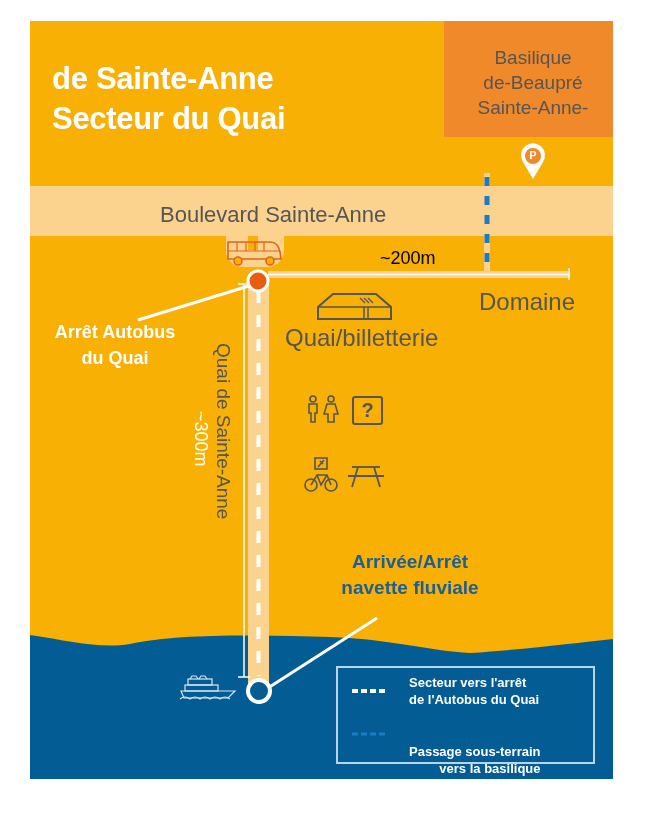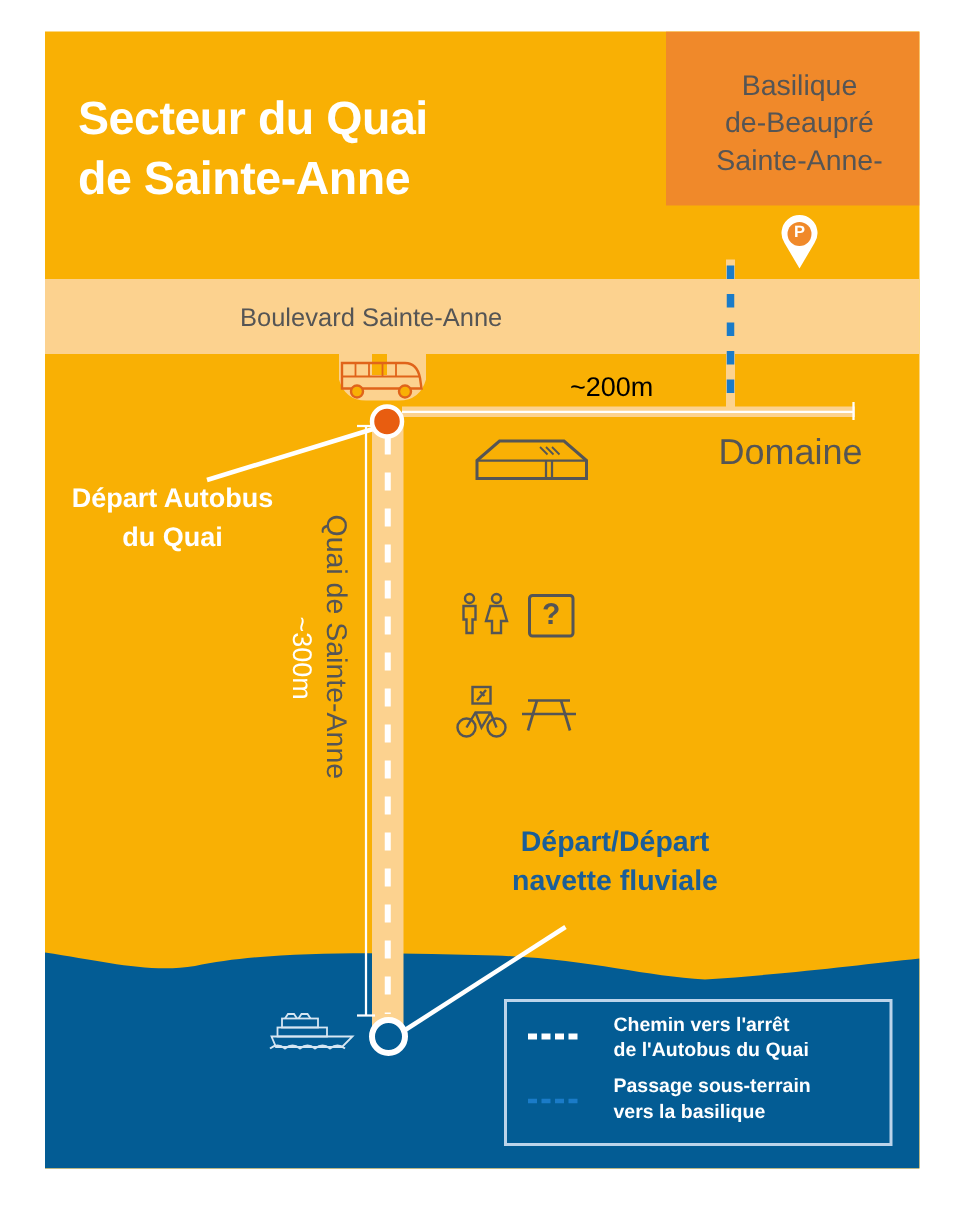--- a/index.html
+++ b/index.html
@@ -3,42 +3,42 @@
 <meta charset="utf-8">
 <style>
   html, body { margin:0; padding:0; background:#ffffff; }
   body { width:646px; height:814px; position:relative; overflow:hidden; font-family:"Liberation Sans", sans-serif; }
   .map { position:absolute; left:30px; top:21px; width:583px; height:758px; background:#f9b004; overflow:hidden; }
   .abs { position:absolute; }
   .title { left:22px; top:38px; color:#ffffff; font-weight:bold; font-size:31px; line-height:40px; letter-spacing:-0.3px; }
   .basilica-box { left:414px; top:0; width:169px; height:116px; background:#f0892a; }
   .basilica-label { left:414px; top:24px; width:178px; text-align:center; color:#555555; font-size:19px; line-height:25px; }
   .boulevard { left:0; top:165px; width:583px; height:50px; background:#fcd28f; }
-  .boulevard-label { left:130px; top:181px; color:#555555; font-size:17px; }
+  .boulevard-label { left:130px; top:181px; color:#555555; font-size:22px; }
   .map-text { color:#555555; font-size:24px; line-height:26px; text-align:center; }
   .white-bold { color:#ffffff; font-weight:bold; font-size:18px; line-height:26px; text-align:center; }
   .blue-bold { color:#1b5e98; font-weight:bold; font-size:19px; line-height:26px; text-align:center; }
   .vertical-label { color:#555555; font-size:19px; transform-origin:left top; transform:rotate(90deg); white-space:nowrap; }
   .vertical-dist { color:#ffffff; font-size:18px; transform-origin:left top; transform:rotate(90deg); white-space:nowrap; }
   .legend-box { left:306px; top:645px; width:259px; height:98px; border:2px solid #bcd4ea; box-sizing:border-box; }
   .legend-text { color:#ffffff; font-size:13px; line-height:17px; font-weight:bold; }
   svg { overflow:visible; }
 </style>
 </head>
 <body>
 
 <div class="map">
 
   <svg class="abs" style="left:0;top:0;" width="583" height="758">
     <path d="M0,614 C40,620 70,628 100,623 C150,612 230,614 300,616 C360,618 400,630 440,632 C500,628 545,622 583,618 L583,758 L0,758 Z" fill="#035c94"></path>
   </svg>
 
   <div class="abs title">
+    <div>de Sainte-Anne</div>
     <div>Secteur du Quai</div>
-    <div>de Sainte-Anne</div>
   </div>
 
   <div class="abs basilica-box"></div>
   <div class="abs basilica-label">
     <div>Basilique</div>
     <div>de-Beaupré</div>
     <div>Sainte-Anne-</div>
   </div>
 
   <svg class="abs" style="left:490px;top:123px;" width="26" height="36">
@@ -88,35 +88,36 @@
     <circle cx="44" cy="23" r="4" fill="#f9b004" stroke="#e0641a" stroke-width="1.6"></circle>
   </svg>
 
   <div class="abs" style="left:350px;top:227px;color:#000000;font-size:18px;">~200m</div>
 
   <div class="abs map-text" style="left:432px;top:268px;width:130px;">
     <div>Domaine</div>
   </div>
 
   <div class="abs white-bold" style="left:10px;top:298px;width:150px;">
-    <div>Départ Autobus</div>
+    <div>Arrêt Autobus</div>
     <div>du Quai</div>
   </div>
 
   <svg class="abs" style="left:286px;top:272px;" width="78" height="28">
     <path d="M2,26 L2,14 L17,1 L60,1 L75,14 L75,26 Z" fill="none" stroke="#555555" stroke-width="2"></path>
     <line x1="2" y1="14" x2="75" y2="14" stroke="#555555" stroke-width="1.5"></line>
     <line x1="48" y1="14" x2="48" y2="26" stroke="#555555" stroke-width="1.5"></line>
     <line x1="52" y1="14" x2="52" y2="26" stroke="#555555" stroke-width="1.5"></line>
     <line x1="44" y1="5" x2="49" y2="10" stroke="#555555" stroke-width="1.2"></line>
     <line x1="48" y1="5" x2="53" y2="10" stroke="#555555" stroke-width="1.2"></line>
     <line x1="52" y1="5" x2="57" y2="10" stroke="#555555" stroke-width="1.2"></line>
   </svg>
 
   <div class="abs map-text" style="left:255px;top:304px;width:150px;">
+    <div>Quai/billetterie</div>
   </div>
 
   <svg class="abs" style="left:275px;top:374px;" width="38" height="28">
     <g fill="none" stroke="#555555" stroke-width="1.6">
       <circle cx="8" cy="4" r="3"></circle>
       <path d="M4,9 L12,9 L12,18 L10,18 L10,27 L6,27 L6,18 L4,18 Z"></path>
       <circle cx="26" cy="4" r="3"></circle>
       <path d="M22,9 L30,9 L33,19 L29,19 L29,27 L23,27 L23,19 L19,19 Z"></path>
     </g>
   </svg>
@@ -136,43 +137,43 @@
       <line x1="0" y1="11" x2="36" y2="11"></line>
       <line x1="10" y1="2" x2="4" y2="22"></line>
       <line x1="26" y1="2" x2="32" y2="22"></line>
     </g>
   </svg>
 
   <div class="abs vertical-label" style="left:204px;top:322px;">Quai de Sainte-Anne</div>
   <div class="abs vertical-dist" style="left:181px;top:390px;">~300m</div>
 
   <div class="abs blue-bold" style="left:300px;top:528px;width:160px;">
-    <div>Départ/Départ</div>
+    <div>Arrivée/Arrêt</div>
     <div>navette fluviale</div>
   </div>
 
   <svg class="abs" style="left:150px;top:654px;" width="58" height="26">
     <g fill="none" stroke="#d6e6f2" stroke-width="1.2">
       <path d="M10,4 L12,1 L16,1 L18,4 M19,4 L21,1 L25,1 L27,4"></path>
       <rect x="8" y="4" width="24" height="6"></rect>
       <rect x="5" y="10" width="33" height="6"></rect>
       <path d="M1,16 L55,16 L48,23 L4,23 Z"></path>
       <path d="M0,24 Q5,20 10,24 Q15,20 20,24 Q25,20 30,24 Q35,20 40,24 Q45,20 50,24"></path>
     </g>
   </svg>
 
   <div class="abs legend-box"></div>
   <svg class="abs" style="left:322px;top:667px;" width="34" height="6">
     <line x1="0" y1="3" x2="34" y2="3" stroke="#ffffff" stroke-width="4" stroke-dasharray="6,3"></line>
   </svg>
   <div class="abs legend-text" style="left:379px;top:653px;">
-    <div>Chemin vers l'arrêt</div>
+    <div>Secteur vers l'arrêt</div>
     <div>de l'Autobus du Quai</div>
   </div>
   <svg class="abs" style="left:322px;top:711px;" width="34" height="4">
     <line x1="0" y1="2" x2="34" y2="2" stroke="#1a7bc8" stroke-width="3" stroke-dasharray="6,3"></line>
   </svg>
-  <div class="abs legend-text" style="left:379px;top:694px;">
+  <div class="abs legend-text" style="left:379px;top:722px;text-align:right;">
     <div>Passage sous-terrain</div>
     <div>vers la basilique</div>
   </div>
 
 </div>
 
 </body></html>

